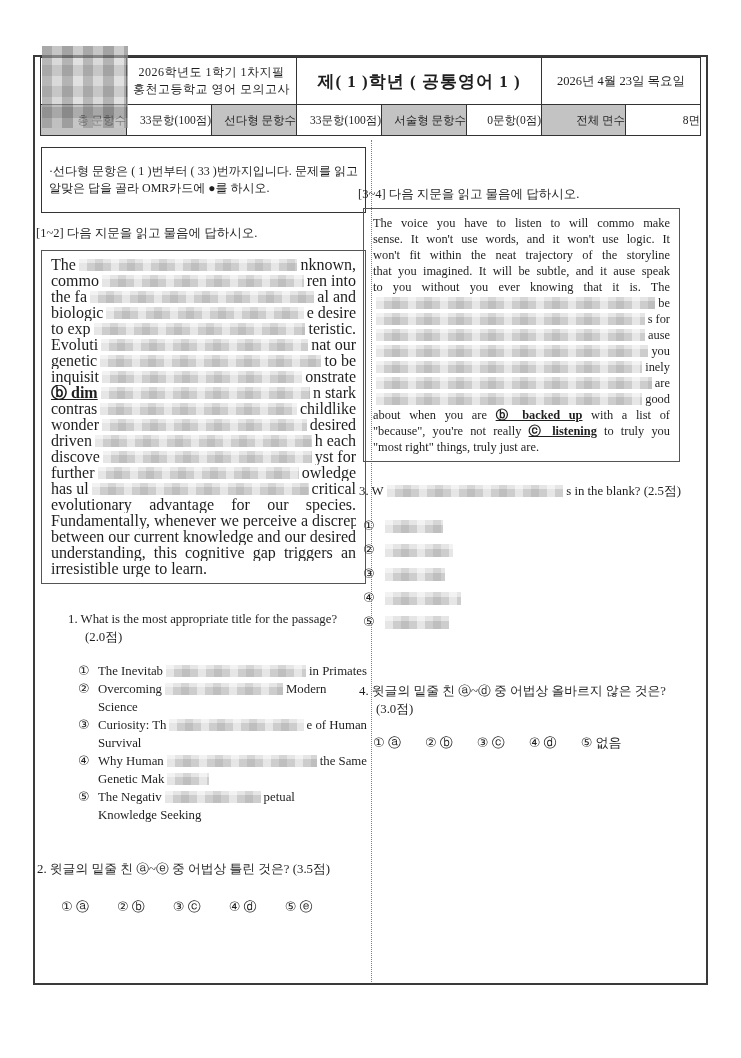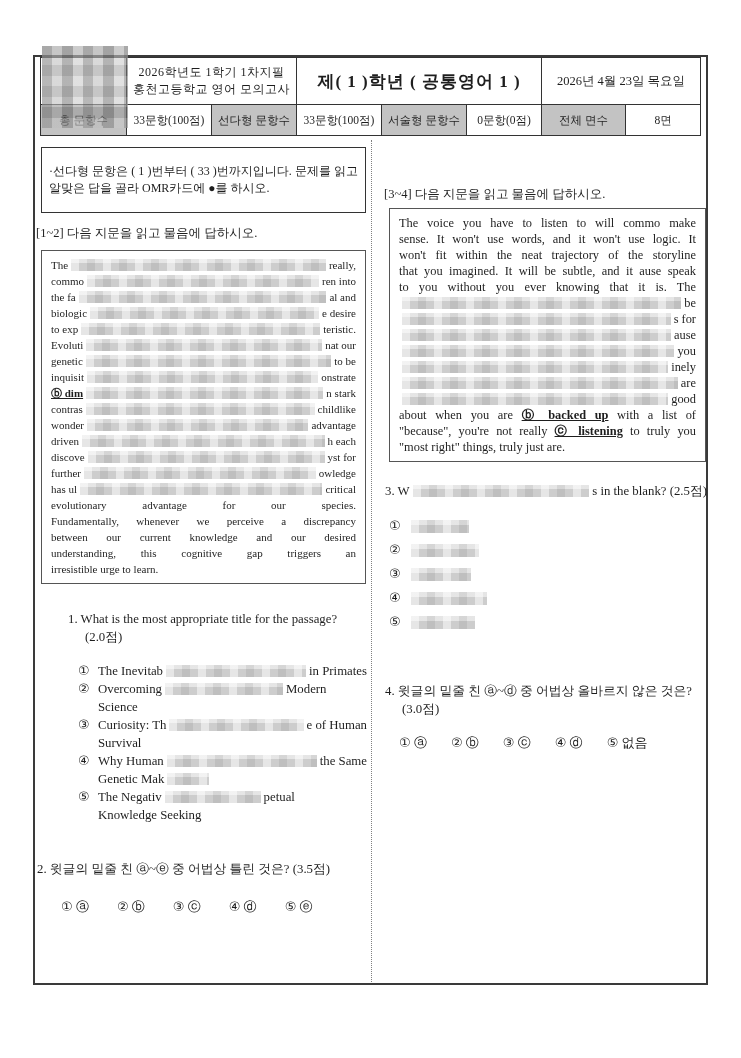--- a/index.html
+++ b/index.html
@@ -20,42 +20,42 @@
   table.hdr td{
     border:1.5px solid #333;text-align:center;vertical-align:middle;
     padding:0;background:#fff;
   }
   table.hdr td.gray{background:var(--header-shade,#c3c3c3);}
   .hdr-title-line{font-size:12px;line-height:17px;letter-spacing:.5px;}
   .hdr-grade{font-size:17px;font-weight:bold;letter-spacing:1px;}
   .hdr-date{font-size:12.5px;}
   .hdr-small{font-size:11.5px;}
   tr.r1 td{height:46px;}
-  tr.r2 td{height:30px;}
+  tr.r2 td{height:30px;text-align:right;}
   .logo-mosaic{
     position:absolute;left:42px;top:46px;width:86px;height:82px;z-index:6;
     background-image:
       repeating-linear-gradient(90deg, rgba(125,125,125,.55) 0 10px, rgba(165,165,165,.42) 10px 20px, rgba(105,105,105,.5) 20px 31px, rgba(175,175,175,.38) 31px 41px),
       repeating-linear-gradient(0deg, rgba(255,255,255,.28) 0 10px, rgba(0,0,0,.13) 10px 21px);
   }
   
   .col-divider{
     position:absolute;left:371px;top:140px;height:842px;width:0;
     border-left:1px dotted #808080;
   }
   .col-left{position:absolute;left:36px;top:140px;width:331px;}
-  .col-right{position:absolute;left:384px;top:140px;width:323px;}
+  .col-right{position:absolute;left:358px;top:140px;width:323px;}
   
   .inst-box{
     border:1.5px solid #333;margin:7px 1px 0 5px;padding:15px 7px;
     font-size:12px;line-height:17px;text-align:justify;
   }
   .sec-head{margin:12px 0 0 0;font-size:12.5px;}
   .col-right .sec-head{margin-top:46px;}
-  .pass-box{border:1px solid #555;margin:8px 1px 0 5px;padding:6px 9px;font-size:11px;}
+  .pass-box{border:1px solid #555;margin:8px 1px 0 5px;padding:6px 9px;font-size:16px;}
   .col-left .pass-box{margin-top:8px;}
   .col-right .pass-box{margin-top:5px;font-size:12.4px;}
   .pline{height:16px;line-height:16px;overflow:hidden;}
   .frag{display:flex;align-items:center;}
   .just{text-align:justify;text-align-last:justify;white-space:nowrap;}
   .redact{display:inline-block;height:12px;flex:1 1 auto;margin:0 3px;}
   .mosaic{
     background-color:var(--redact-fill,#d8d8d8);
     background-image:
       repeating-linear-gradient(90deg, rgba(255,255,255,.5) 0 8px, rgba(0,0,0,0) 8px 16px, rgba(0,0,0,.07) 16px 24px, rgba(0,0,0,0) 24px 32px),
@@ -126,21 +126,21 @@
 
 <div class="col-divider"></div>
 
 <div class="col-left">
   <div class="inst-box">·선다형 문항은 ( 1 )번부터 ( 33 )번까지입니다. 문제를 읽고 알맞은 답을 골라 OMR카드에 ●를 하시오.</div>
   <div class="sec-head">[1~2] 다음 지문을 읽고 물음에 답하시오.</div>
   <div class="pass-box" id="left-passage">
       <div class="pline frag">
         <span>The </span>
         <span class="redact mosaic"></span>
-        <span>really,</span>
+        <span>nknown,</span>
       </div>
       <div class="pline frag">
         <span>commo</span>
         <span class="redact mosaic"></span>
         <span>ren into</span>
       </div>
       <div class="pline frag">
         <span>the fa</span>
         <span class="redact mosaic"></span>
         <span>al and</span>
@@ -176,21 +176,21 @@
         <span>n stark</span>
       </div>
       <div class="pline frag">
         <span>contras</span>
         <span class="redact mosaic"></span>
         <span>childlike</span>
       </div>
       <div class="pline frag">
         <span>wonder</span>
         <span class="redact mosaic"></span>
-        <span>advantage</span>
+        <span>desired</span>
       </div>
       <div class="pline frag">
         <span>driven</span>
         <span class="redact mosaic"></span>
         <span>h each</span>
       </div>
       <div class="pline frag">
         <span>discove</span>
         <span class="redact mosaic"></span>
         <span>yst for</span>

